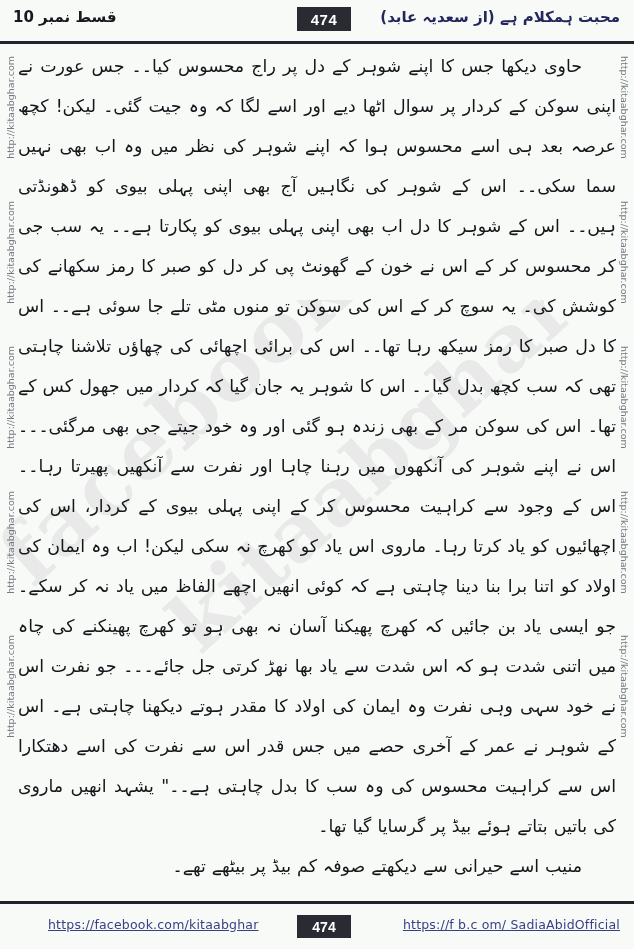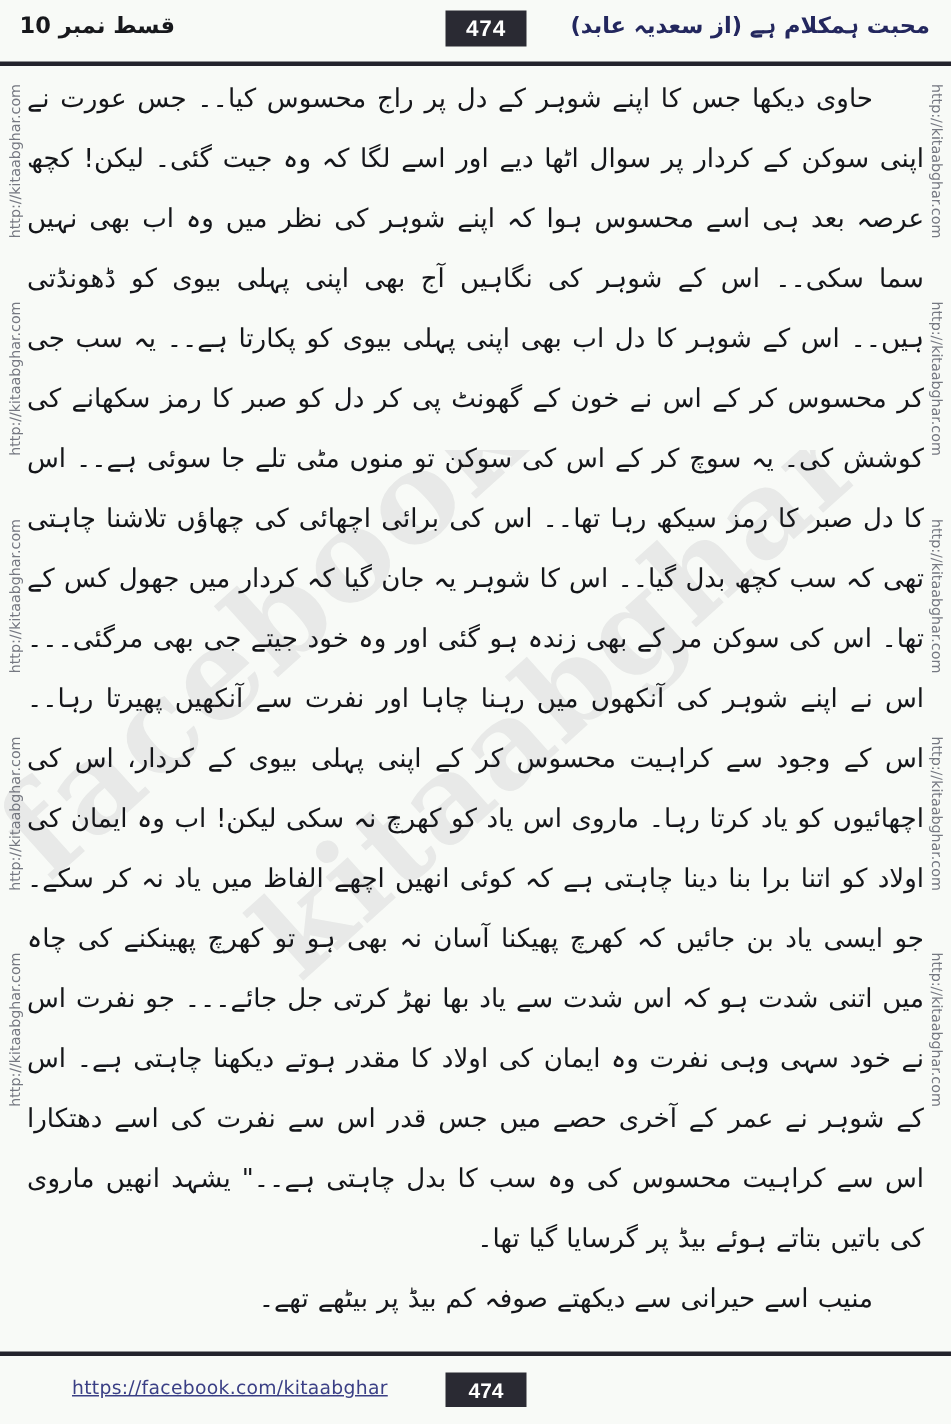--- a/index.html
+++ b/index.html
@@ -253,15 +253,16 @@
     <span class="vtext">http://kitaabghar.com</span>
     <span class="vtext">http://kitaabghar.com</span>
     <span class="vtext">http://kitaabghar.com</span>
     <span class="vtext">http://kitaabghar.com</span>
   </div>
 
   <div class="rule-bottom"></div>
   <div class="footer">
     <a class="footer-link left" href="#">https://facebook.com/kitaabghar</a>
     <div class="footer-badge">474</div>
+    <a class="footer-link right" href="#">https://f b.c om/ SadiaAbidOfficial</a>
   </div>
 
 </div>
 
 </body></html>

